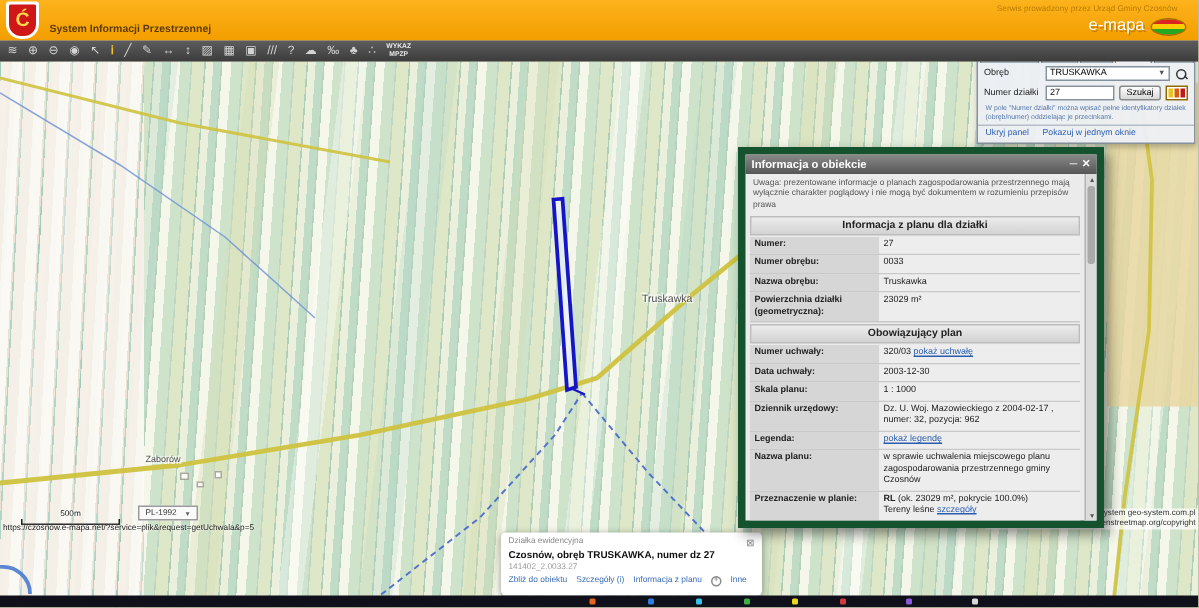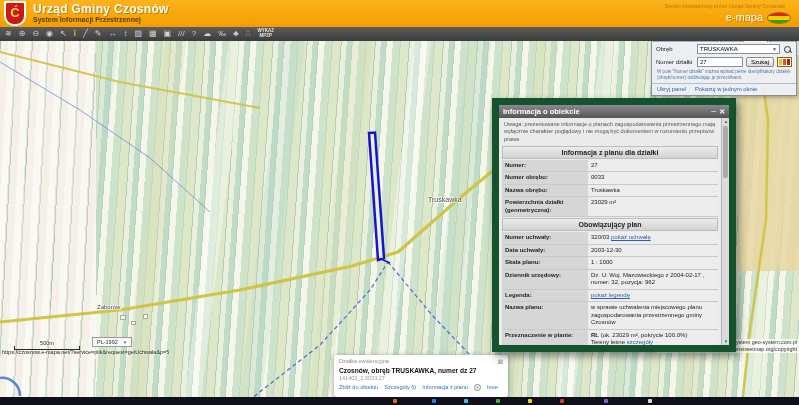--- a/index.html
+++ b/index.html
@@ -59,21 +59,21 @@
   .magbtn::after { content:""; position:absolute; left:6px; top:6px; width:3px; height:1.4px; background:#333; transform:rotate(45deg); }
   .input { flex:1; background:#fff; border:1px solid #87919b; padding:1px 2px; font-size:6px; color:#111; }
   .btn { background:linear-gradient(#fdfdfd,#d8d8d8); border:1px solid #8a8a8a; border-radius:2px; padding:1px 4px; font-size:6px; cursor:pointer; white-space:nowrap; }
   .chips { display:flex; gap:1px; border:1px solid #8a6a00; padding:1px; background:#fff; }
   .chip { width:3px; height:6px; }
   .hint { color:#5577aa; font-size:4.6px; padding:1px 5px 2px 5px; line-height:1.3; }
   .panel-links { border-top:1px solid #b5bec6; padding:2px 5px 3px 5px; display:flex; gap:9px; }
   .plink { color:#2a5db0; font-size:5.8px; cursor:pointer; }
 
   
-  .dialog { position:absolute; left:492px; top:98px; width:244px; height:254px; z-index:30; background:#ebebeb; border:7px solid #14532d; box-shadow:3px 4px 8px rgba(0,0,0,0.45); font-size:6px; }
+  .dialog { position:absolute; left:492px; top:98px; width:244px; height:254px; z-index:30; background:#ebebeb; border:5px solid #14532d; box-shadow:3px 4px 8px rgba(0,0,0,0.45); font-size:6px; }
   .dlg-title { height:13px; background:linear-gradient(#8a8a8a,#565656); color:#fff; font-weight:bold; font-size:7.5px; display:flex; align-items:center; padding:0 4px; }
   .dlg-ctrls { margin-left:auto; display:flex; gap:3px; }
   .dlg-ctrl { color:#fff; font-size:7px; line-height:10px; cursor:pointer; }
   .dlg-body { position:absolute; left:0; right:8px; top:13px; bottom:0; padding:2px 3px; overflow:hidden; }
   .dlg-scroll { position:absolute; right:0; top:13px; bottom:0; width:8px; background:#dcdcdc; border-left:1px solid #b5b5b5; }
   .dlg-scroll .sarr { position:absolute; left:0; width:8px; text-align:center; font-size:4.5px; color:#555; }
   .dlg-scroll .thumb { position:absolute; left:1px; top:8px; width:5px; height:52px; background:#aaa; border-radius:2px; }
   .warning { color:#555; font-size:5.6px; line-height:1.3; padding:1px 2px 2px 2px; }
   .secbar { background:linear-gradient(#ececec,#d2d2d2); border:1px solid #bdbdbd; text-align:center; font-weight:bold; font-size:7px; padding:2px 0; margin:1px 0; color:#222; }
   .irow { display:flex; border-bottom:1px solid #c9c9c9; }
@@ -137,21 +137,20 @@
     <div class="map-label" style="left:97px; top:263px; font-size:6px;">Zaborów</div>
     <div class="bld" style="left:120px; top:274px; width:6px; height:5px;"></div>
     <div class="bld" style="left:131px; top:280px; width:5px; height:4px;"></div>
     <div class="bld" style="left:143px; top:273px; width:5px; height:5px;"></div>
   </div>
 
   <div class="app-header">
     <div class="crest">
       <div class="crest-inner">Ć</div>
     </div>
-    <div class="hdr-title">Urząd Gminy Czosnów</div>
     <div class="hdr-sub">System Informacji Przestrzennej</div>
     <div class="hdr-note">Serwis prowadzony przez Urząd Gminy Czosnów</div>
     <div class="brand">e-mapa</div>
     <div class="brand-globe"></div>
   </div>
 
   <div class="toolbar">
     <span class="tool">≋</span>
     <span class="tool">⊕</span>
     <span class="tool">⊖</span>

